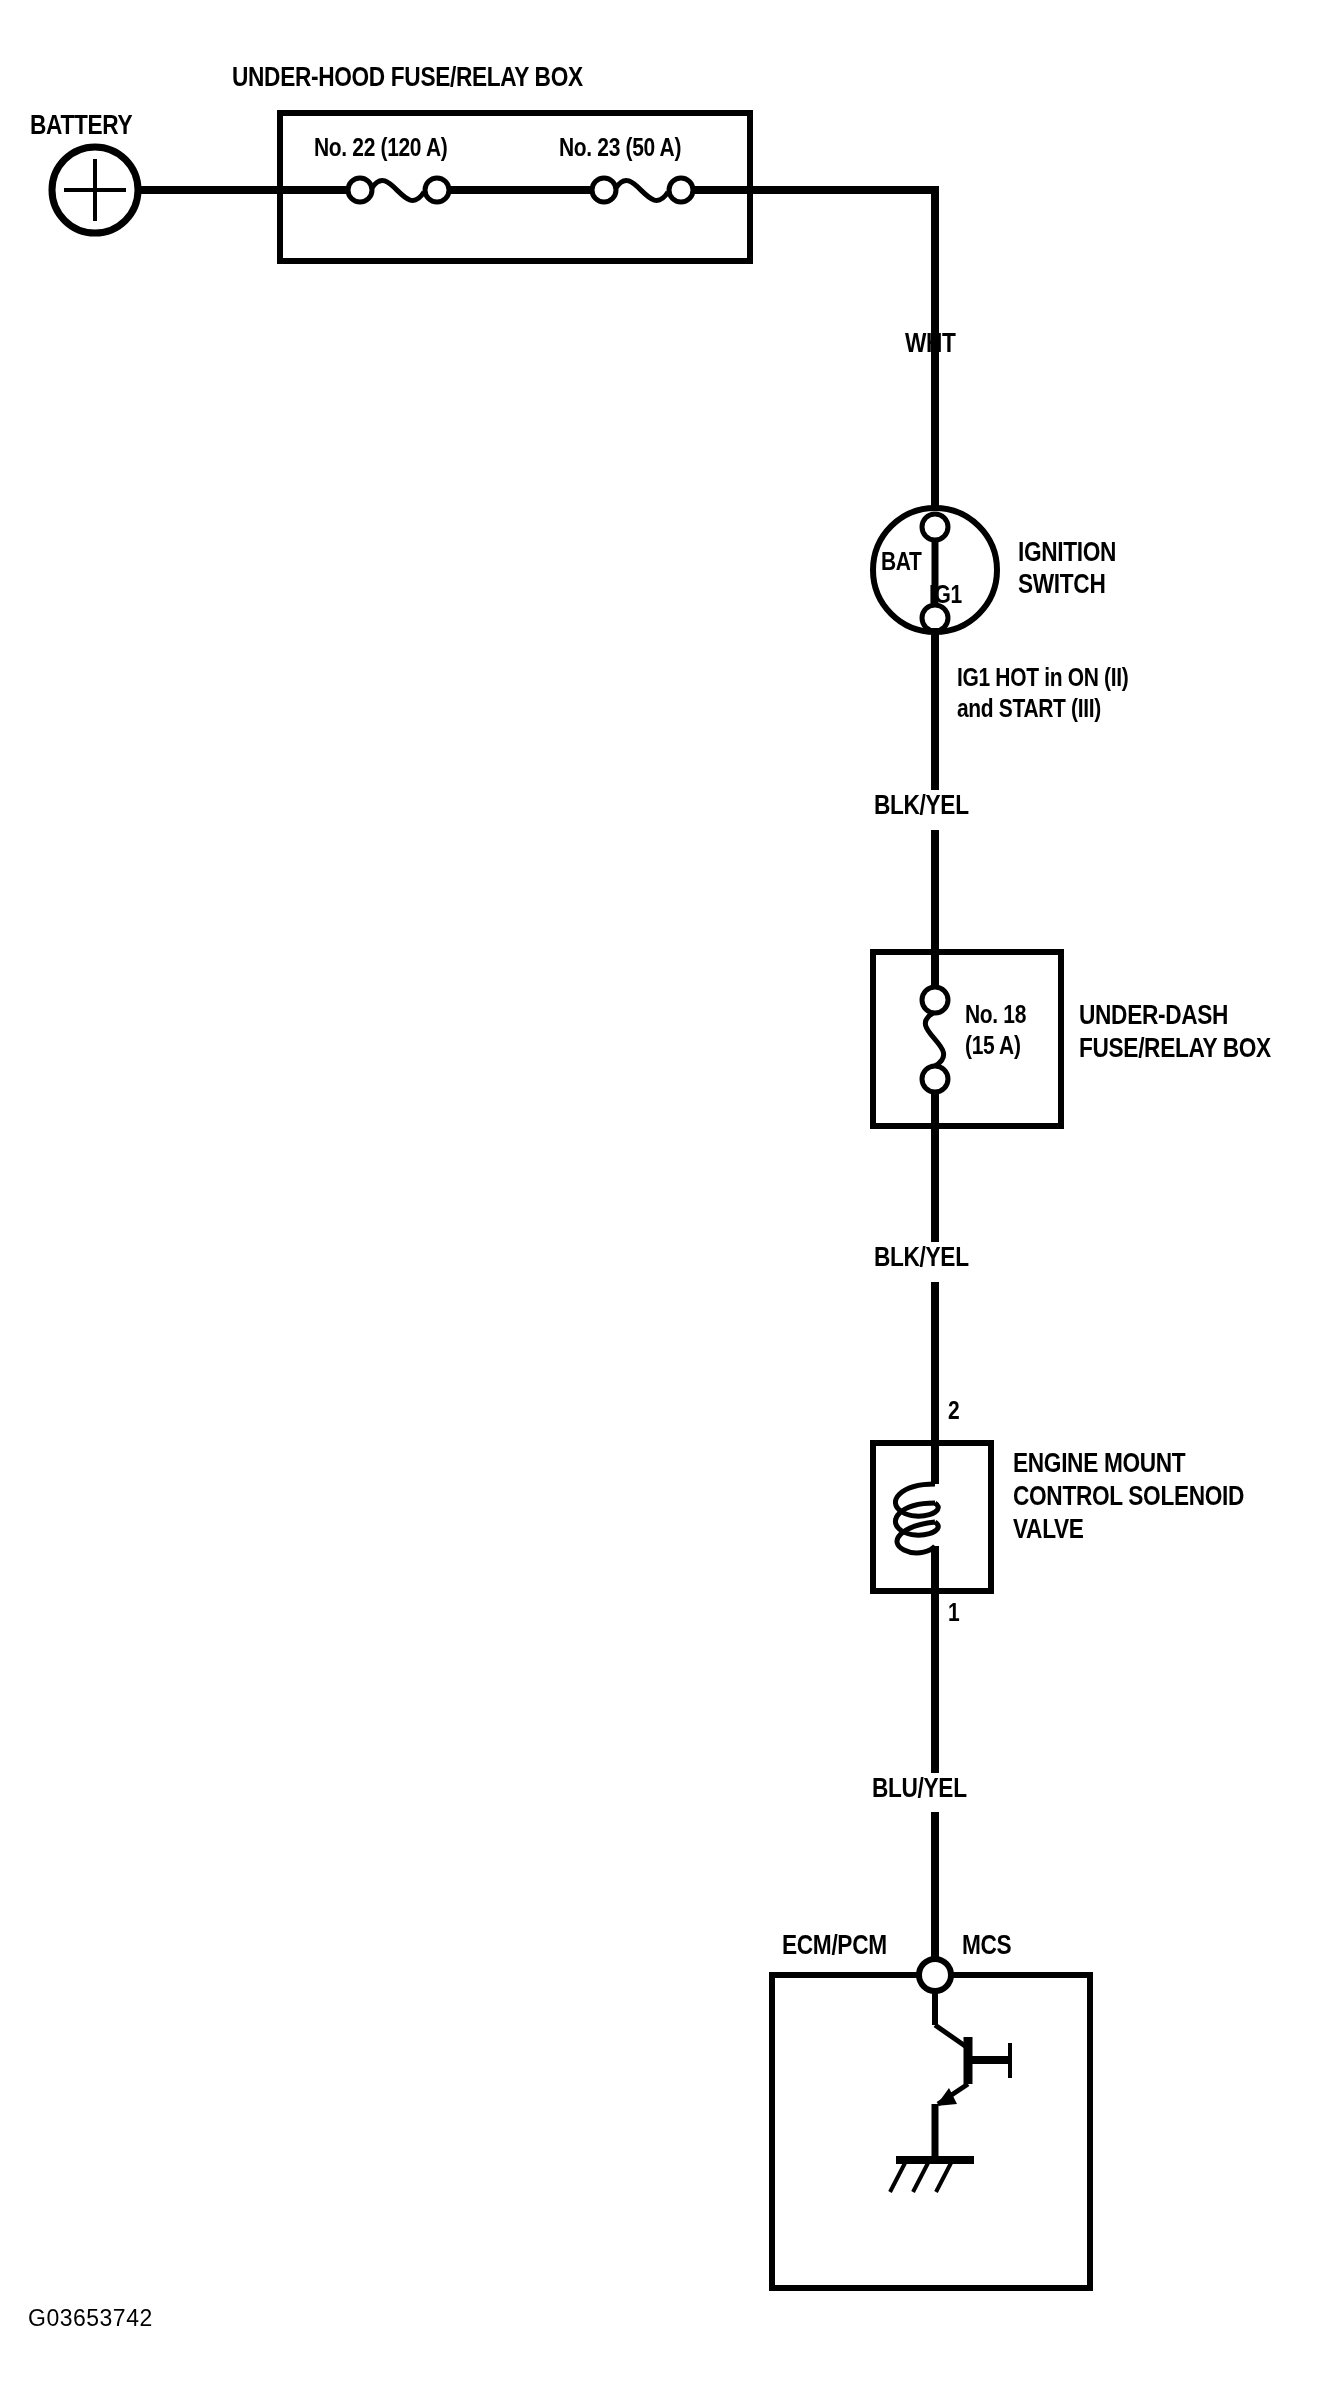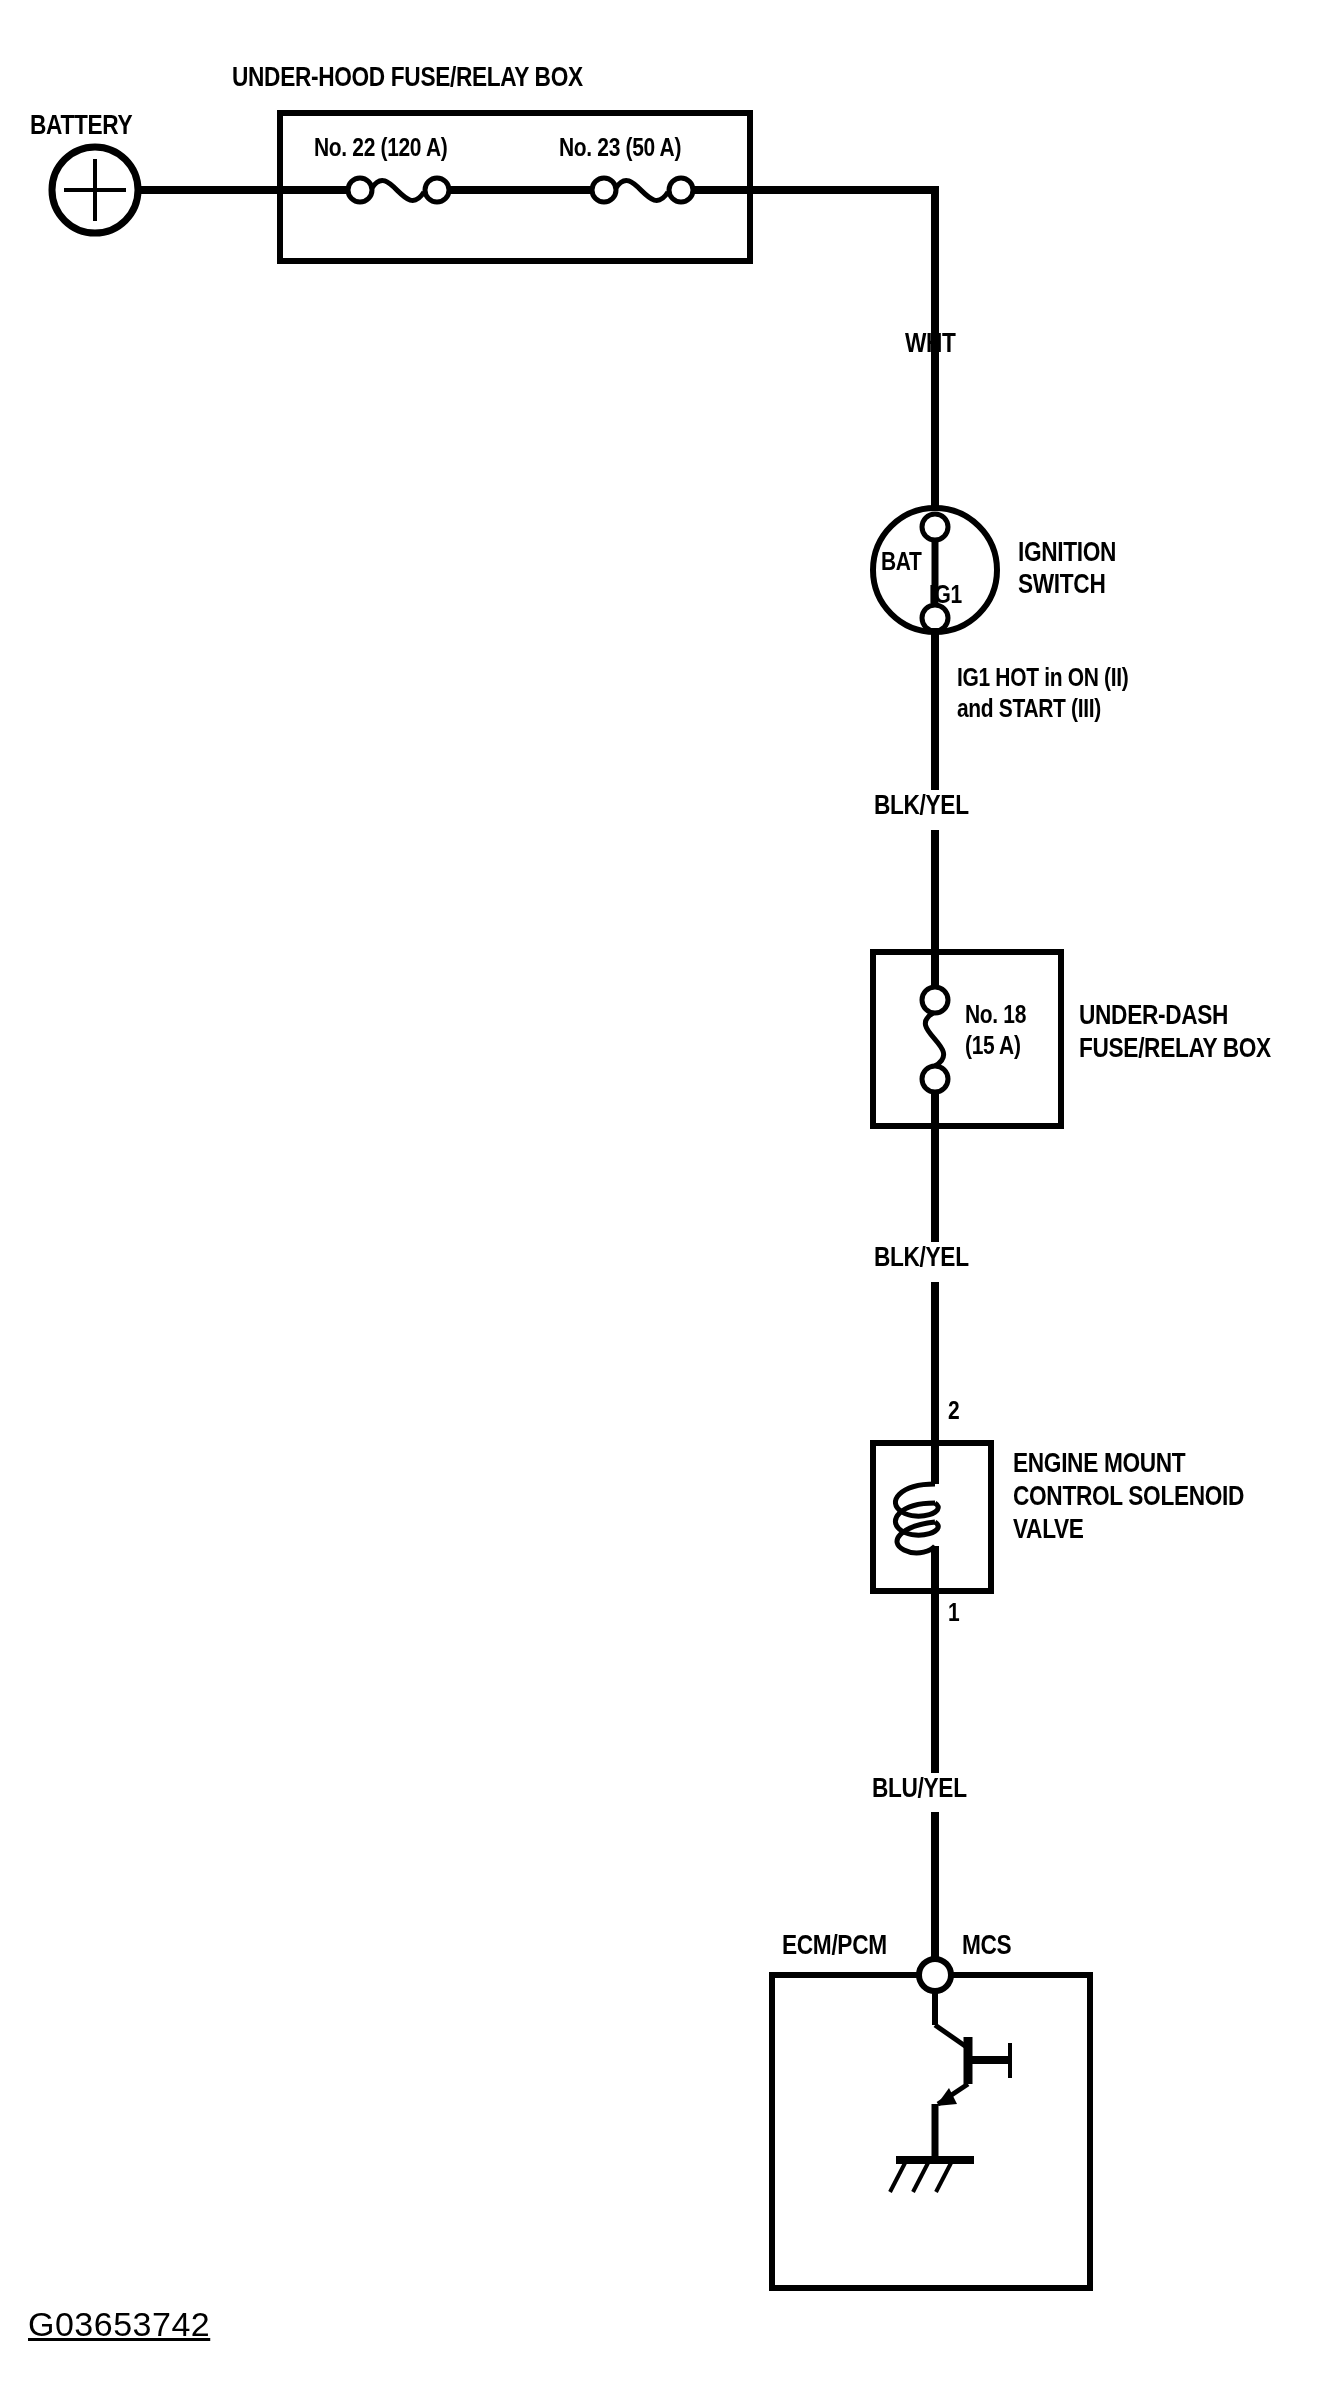--- a/index.html
+++ b/index.html
@@ -48,25 +48,24 @@
   .lbl-fuse {          
     font-size: 25px;
   }
   .lbl-term {          
     font-size: 25px;
   }
   .lbl-note {          
     font-size: 25px;
   }
   .lbl-id {            
-    font-size: 34px;
+    font-size: 23px;
     font-weight: normal;
     letter-spacing: 0.5px;
     transform: none;
-    text-decoration: underline;
   }
 </style>
 </head>
 <body>
 
 <div id="diagram-root">
 
   <svg id="wiring-svg" viewBox="0 0 1324 2406" xmlns="http://www.w3.org/2000/svg">
 
     <g>

